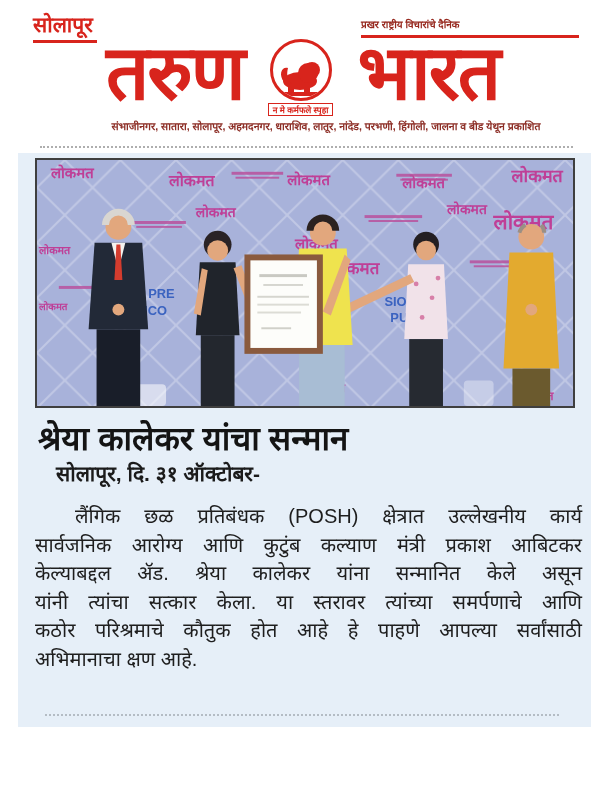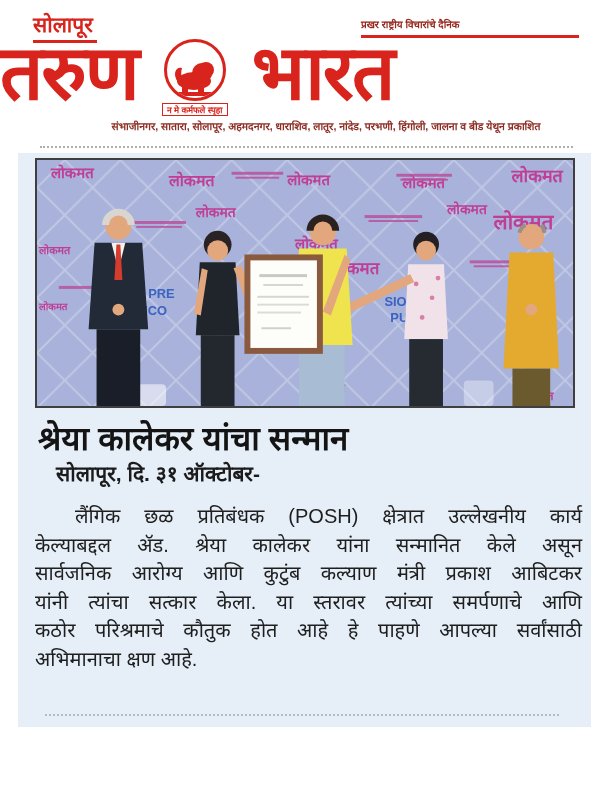--- a/index.html
+++ b/index.html
@@ -7,21 +7,21 @@
     font-family:"Liberation Sans","DejaVu Sans",sans-serif; }
   .page { position:relative; width:609px; height:648px; background:#fff; }
 
   
   .edition { position:absolute; left:33px; top:10px; font-size:21px; font-weight:bold;
     color:#d8241c; border-bottom:3px solid #d8241c; padding:0 4px 2px 0; }
   .tagline { position:absolute; right:30px; top:17px; width:218px; 
     font-size:10px; font-weight:bold; color:#97291f;
     border-bottom:3px solid #d8241c; padding-bottom:4px; }
   .title-row { position:absolute; top:36px; left:0; right:4px; display:flex;
-    justify-content:flex-start; align-items:flex-start; gap:8px; }
+    justify-content:center; align-items:flex-start; gap:8px; }
   .title-word { font-size:76px; line-height:0.98; font-weight:bold; color:#d8241c;
     letter-spacing:-2px; }
   .emblem { width:98px; display:flex; flex-direction:column; align-items:center; margin-top:3px; }
   .emblem-circle { width:62px; height:62px; border:3px solid #d8241c; border-radius:50%;
     background:#fff; display:flex; align-items:flex-end; justify-content:center; overflow:hidden; }
   .emblem-motto { margin-top:2px; border:1.5px solid #d8241c; color:#d8241c; background:#fff;
     font-size:8.5px; font-weight:bold; padding:0 4px; white-space:nowrap; }
   .editions-line { position:absolute; top:119px; left:0; width:100%; text-align:center;
     font-size:10.5px; font-weight:bold; color:#8d2f27;padding-left:43px; }
   .rule-dotted-top { position:absolute; top:146px; left:40px; right:36px;
@@ -195,22 +195,22 @@
           <rect x="226" y="170" width="30" height="2" fill="#d0d0c9"></rect>
         </g>
       </svg>
     </div>
 
     <div class="headline">श्रेया कालेकर यांचा सन्मान</div>
     <div class="dateline">सोलापूर, दि. ३१ ऑक्टोबर-</div>
 
     <div class="body-text">
       <div class="body-line first">लैंगिक छळ प्रतिबंधक (POSH) क्षेत्रात उल्लेखनीय कार्य</div>
+      <div class="body-line">सार्वजनिक आरोग्य आणि कुटुंब कल्याण मंत्री प्रकाश आबिटकर</div>
       <div class="body-line">केल्याबद्दल ॲड. श्रेया कालेकर यांना सन्मानित केले असून</div>
-      <div class="body-line">सार्वजनिक आरोग्य आणि कुटुंब कल्याण मंत्री प्रकाश आबिटकर</div>
       <div class="body-line">यांनी त्यांचा सत्कार केला. या स्तरावर त्यांच्या समर्पणाचे आणि</div>
       <div class="body-line">कठोर परिश्रमाचे कौतुक होत आहे हे पाहणे आपल्या सर्वांसाठी</div>
       <div class="body-line last">अभिमानाचा क्षण आहे.</div>
     </div>
 
     <div class="rule-dotted-bottom"></div>
   </div>
 
 
 </div>

